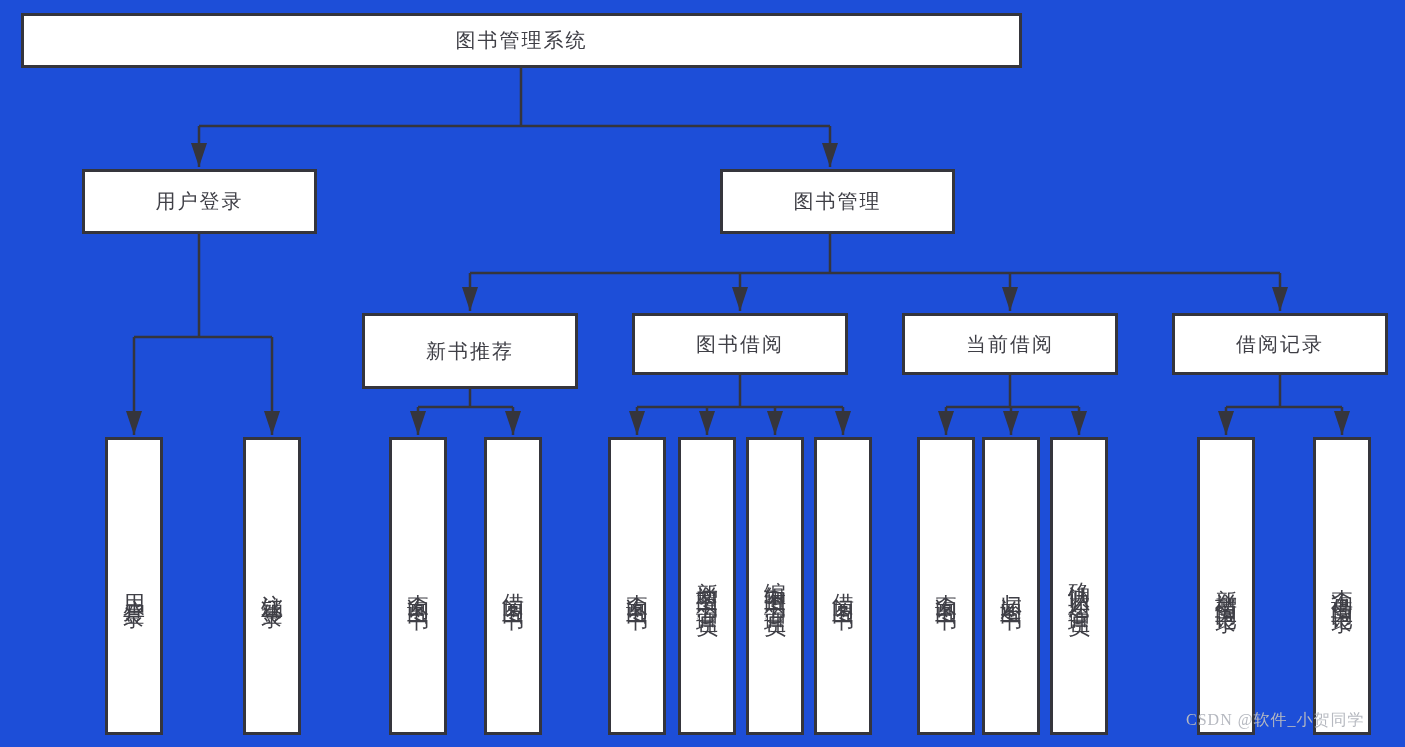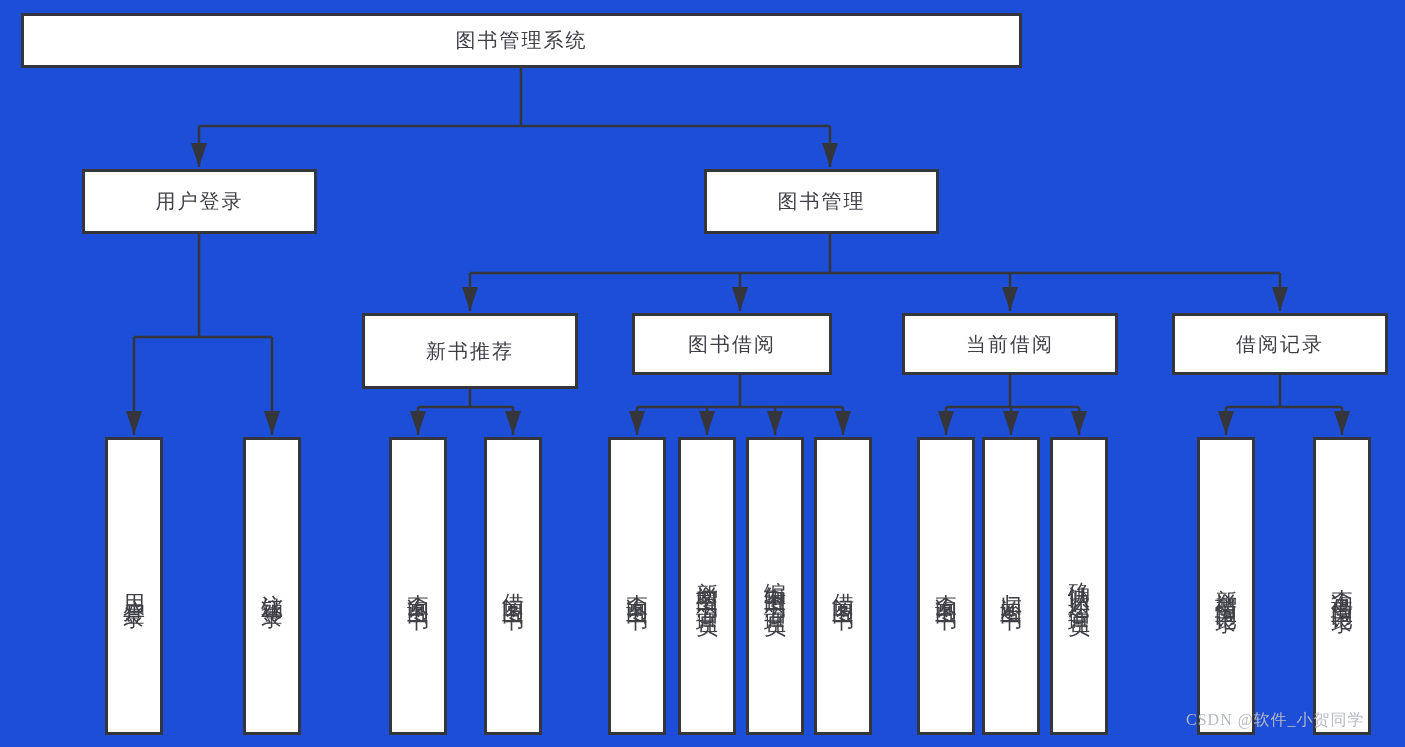--- a/index.html
+++ b/index.html
@@ -27,23 +27,23 @@
     writing-mode: vertical-rl;
     text-orientation: mixed;
     font-size: 22px;
     letter-spacing: 5px;
     line-height: 1.1;
     white-space: nowrap;
   }
   
   .n-root      { left: 21px;   top: 13px;  width: 1001px; height: 55px; }
   .n-login     { left: 82px;   top: 169px; width: 235px;  height: 65px; }
-  .n-mgmt      { left: 704px;  top: 169px; width: 235px;  height: 65px; }
+  .n-mgmt      { left: 720px;  top: 169px; width: 235px;  height: 65px; }
   .n-new       { left: 362px;  top: 313px; width: 216px;  height: 76px; }
-  .n-borrow    { left: 632px;  top: 313px; width: 200px;  height: 62px; }
+  .n-borrow    { left: 632px;  top: 313px; width: 216px;  height: 62px; }
   .n-current   { left: 902px;  top: 313px; width: 216px;  height: 62px; }
   .n-records   { left: 1172px; top: 313px; width: 216px;  height: 62px; }
   .leaf { top: 437px; width: 58px; height: 298px; }
   .lf-0  { left: 105px; }
   .lf-1  { left: 243px; }
   .lf-2  { left: 389px; }
   .lf-3  { left: 484px; }
   .lf-4  { left: 608px; }
   .lf-5  { left: 678px; }
   .lf-6  { left: 746px; }

